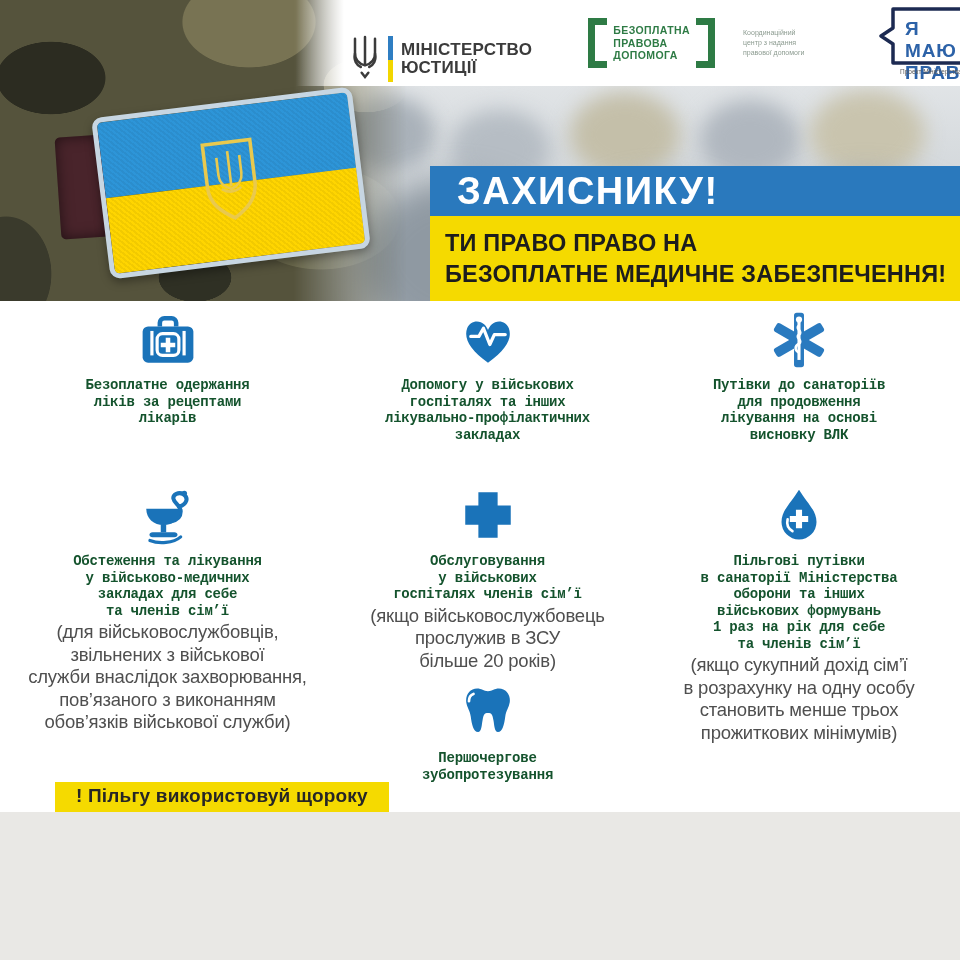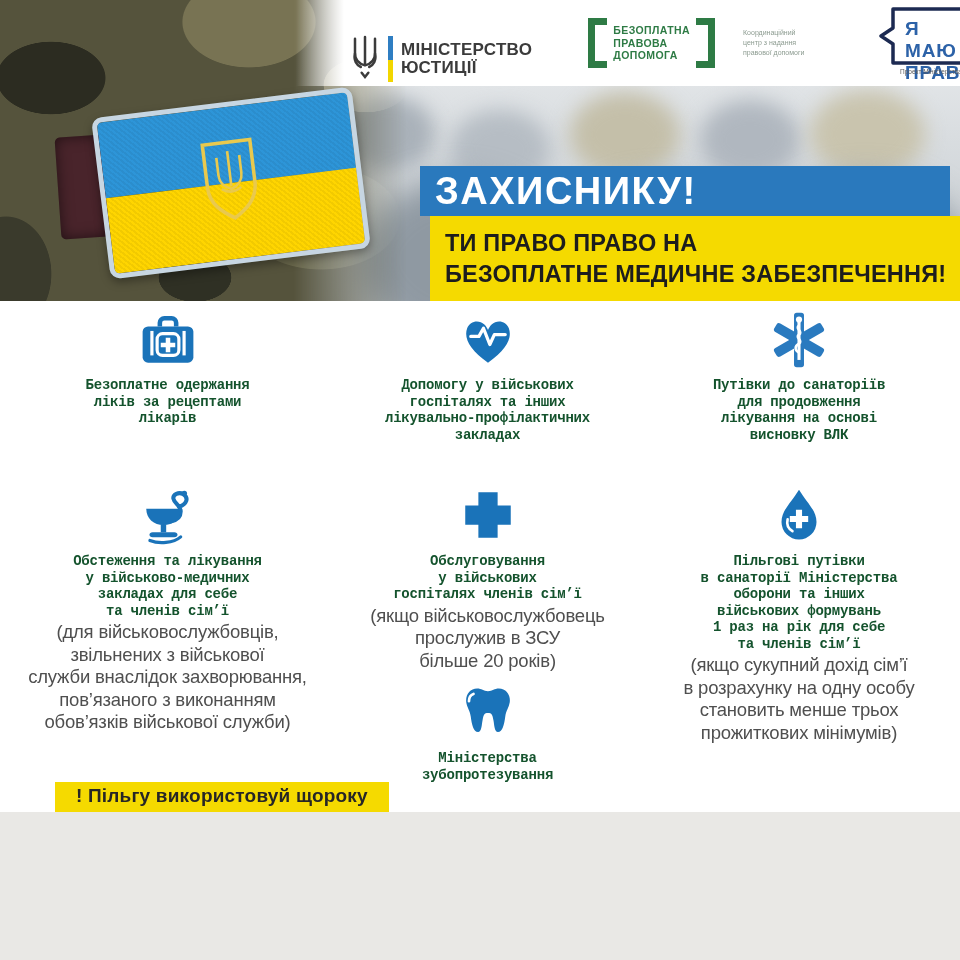--- a/index.html
+++ b/index.html
@@ -45,22 +45,22 @@
   .br-r{border-left:none;}
   .bpd-text{font-size:10.5px;font-weight:700;color:#2e7b45;line-height:1.2;letter-spacing:.4px;
             display:flex;align-items:center;padding:6px 6px;}
   .bpd-side{font-size:7px;color:#8c9b90;line-height:1.45;filter:blur(.3px);width:78px;}
   .logo-imp{position:relative;width:148px;height:74px;}
   .imp-bubble{position:absolute;left:0;top:0;}
   .imp-text{position:absolute;left:28px;top:12px;font-size:19px;font-weight:700;color:#2c62a8;
             line-height:1.15;letter-spacing:.8px;}
   .imp-sub{position:absolute;left:8px;top:62px;width:140px;font-size:6.5px;color:#5a5a5a;text-align:center;filter:blur(.2px);}
 
-  .banner-blue{position:absolute;left:420px;top:166px;width:530px;height:50px;background:#2a79bd;
-               display:flex;align-items:center;padding-left:15px;box-sizing:border-box;}
+  .banner-blue{position:absolute;left:430px;top:166px;width:530px;height:50px;background:#2a79bd;
+               display:flex;align-items:center;padding-left:27px;box-sizing:border-box;}
   .banner-blue span{color:#fff;font-size:38px;font-weight:700;letter-spacing:1.5px;}
   .banner-yellow{position:absolute;left:430px;top:216px;width:530px;height:85px;background:#f5da00;
                  padding:12px 0 0 15px;box-sizing:border-box;}
   .banner-yellow div{color:#1d1d1d;font-size:23.5px;font-weight:700;line-height:1.3;letter-spacing:.2px;}
 
   
   .benefits{position:absolute;left:0;top:301px;width:960px;height:511px;background:#fff;}
   .col{position:absolute;top:10px;}
   .col1{left:10px;width:315px;}
   .col2{left:330px;width:315px;}
@@ -230,21 +230,21 @@
 прослужив в ЗСУ
 більше 20 років)</div>
       </div>
       <div class="item m3">
         <div class="icon">
           <svg width="58" height="58" viewBox="0 0 64 64">
             <path fill="#1a73b9" d="M20 5c-8 0-13 7-12 15 1 6 4 9 5 16 1 8 3 17 8 17 4 0 4-8 5-13 1-6 2-8 6-8s5 2 6 8c1 5 1 13 5 13 5 0 7-9 8-17 1-7 4-10 5-16 1-8-4-15-12-15-5 0-7 3-12 3s-7-3-12-3z"></path>
             <path fill="none" stroke="#fff" stroke-width="3" stroke-linecap="round" d="M16 11c-3 1-5 4-5 8"></path>
           </svg>
         </div>
-        <div class="title pre">Міністерства
+        <div class="title pre">Першочергове
 зубопротезування</div>
       </div>
     </div>
 
     <div class="col col3">
       <div class="item r1">
         <div class="icon">
           <svg width="58" height="58" viewBox="0 0 64 64">
             <g fill="#2a7abf">
               <rect x="26.5" y="2" width="11" height="60" rx="3"></rect>

